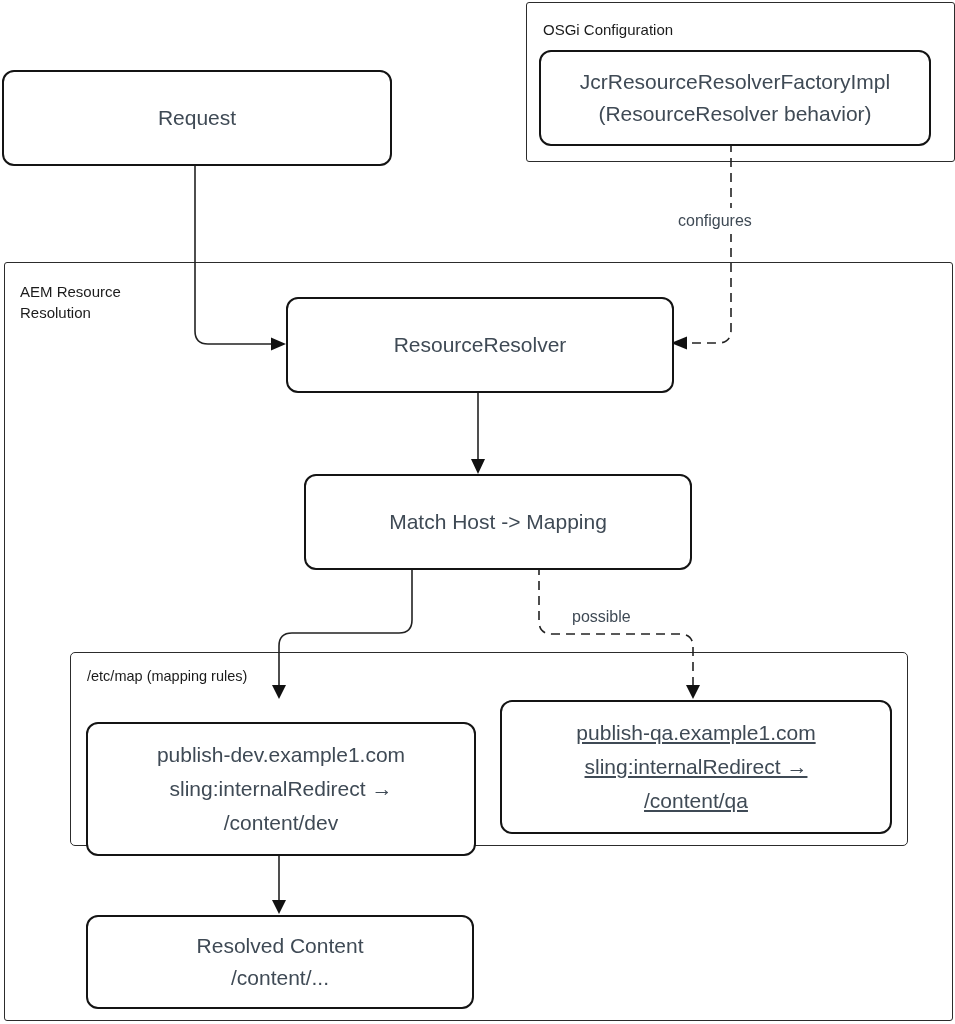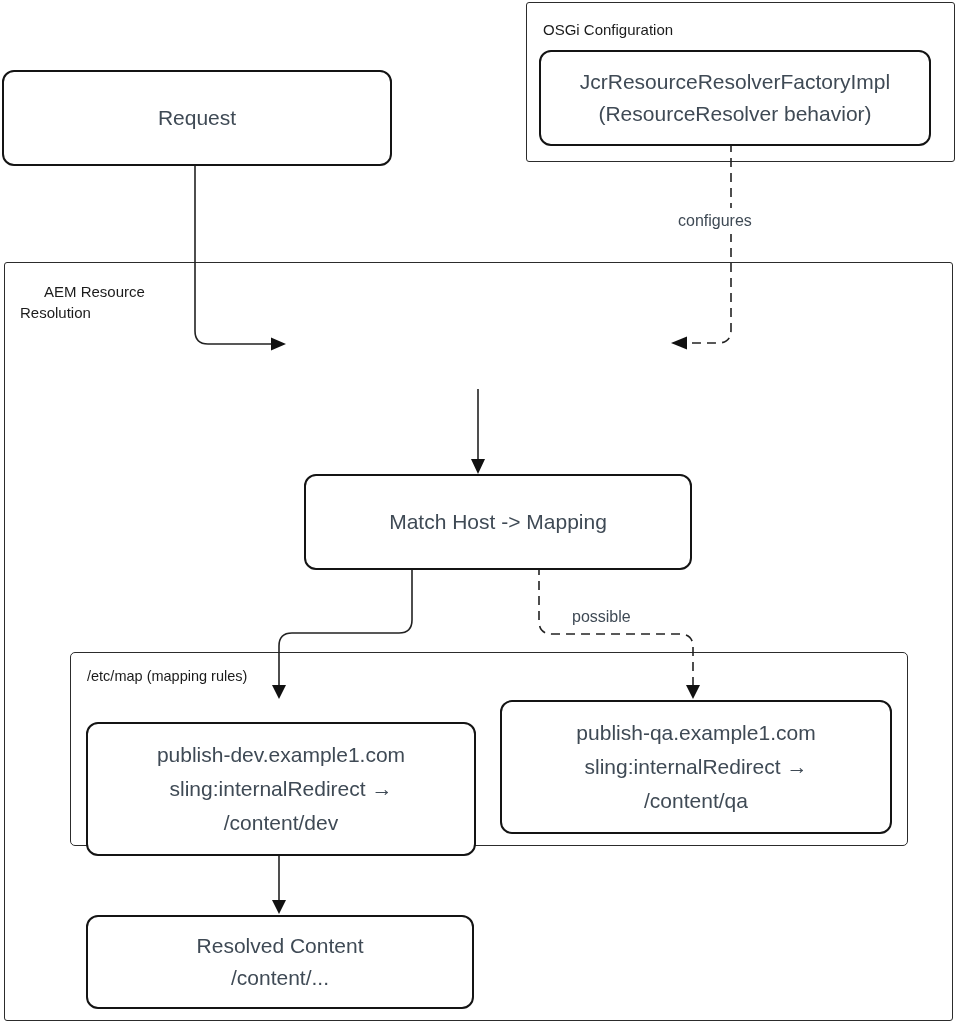--- a/index.html
+++ b/index.html
@@ -37,21 +37,21 @@
 <body>
 
 <div class="canvas">
 
   <div class="group" style="left:526px;top:2px;width:427px;height:158px;"></div>
   <div class="group" style="left:4px;top:262px;width:947px;height:757px;"></div>
   <div class="group" style="left:70px;top:652px;width:836px;height:192px;border-radius:5px;"></div>
 
   <div class="group-label" style="left:543px;top:19px;">OSGi Configuration</div>
   <div class="group-label" style="left:20px;top:281px;">
-    <span style="display:block;margin-left:24px;">AEM Resource</span>
+    <span style="display:block;">AEM Resource</span>
     <span style="display:block;">Resolution</span>
   </div>
   <div class="group-label" style="left:87px;top:666px;font-size:14.5px;">/etc/map (mapping rules)</div>
 
   <svg class="edges" viewBox="0 0 955 1024">
 
     <path d="M195 162 L195 331 Q195 344 208 344 L271 344"></path>
     <polygon points="271,337.5 286,344 271,350.5"></polygon>
 
     <path class="dashed" d="M731 143 L731 330 Q731 343 718 343 L687 343"></path>
@@ -75,32 +75,35 @@
 
   <div class="node" style="left:2px;top:70px;width:386px;height:92px;">
     <span>Request</span>
   </div>
 
   <div class="node" style="left:539px;top:50px;width:388px;height:92px;">
     <span>JcrResourceResolverFactoryImpl</span>
     <span>(ResourceResolver behavior)</span>
   </div>
 
+  <div class="node" style="left:286px;top:297px;width:384px;height:92px;">
+    <span>ResourceResolver</span>
+  </div>
 
   <div class="node" style="left:304px;top:474px;width:384px;height:92px;">
     <span>Match Host -&gt; Mapping</span>
   </div>
 
   <div class="node node-tall" style="left:86px;top:722px;width:386px;height:130px;">
     <span>publish-dev.example1.com</span>
     <span>sling:internalRedirect →</span>
     <span>/content/dev</span>
   </div>
 
-  <div class="node node-tall" style="left:500px;top:700px;width:388px;height:130px;">
+  <div class="node node-tall" style="left:500px;top:700px;width:388px;height:130px;text-decoration:underline;">
     <span>publish-qa.example1.com</span>
     <span>sling:internalRedirect →</span>
     <span>/content/qa</span>
   </div>
 
   <div class="node" style="left:86px;top:915px;width:384px;height:90px;">
     <span>Resolved Content</span>
     <span>/content/...</span>
   </div>
 

